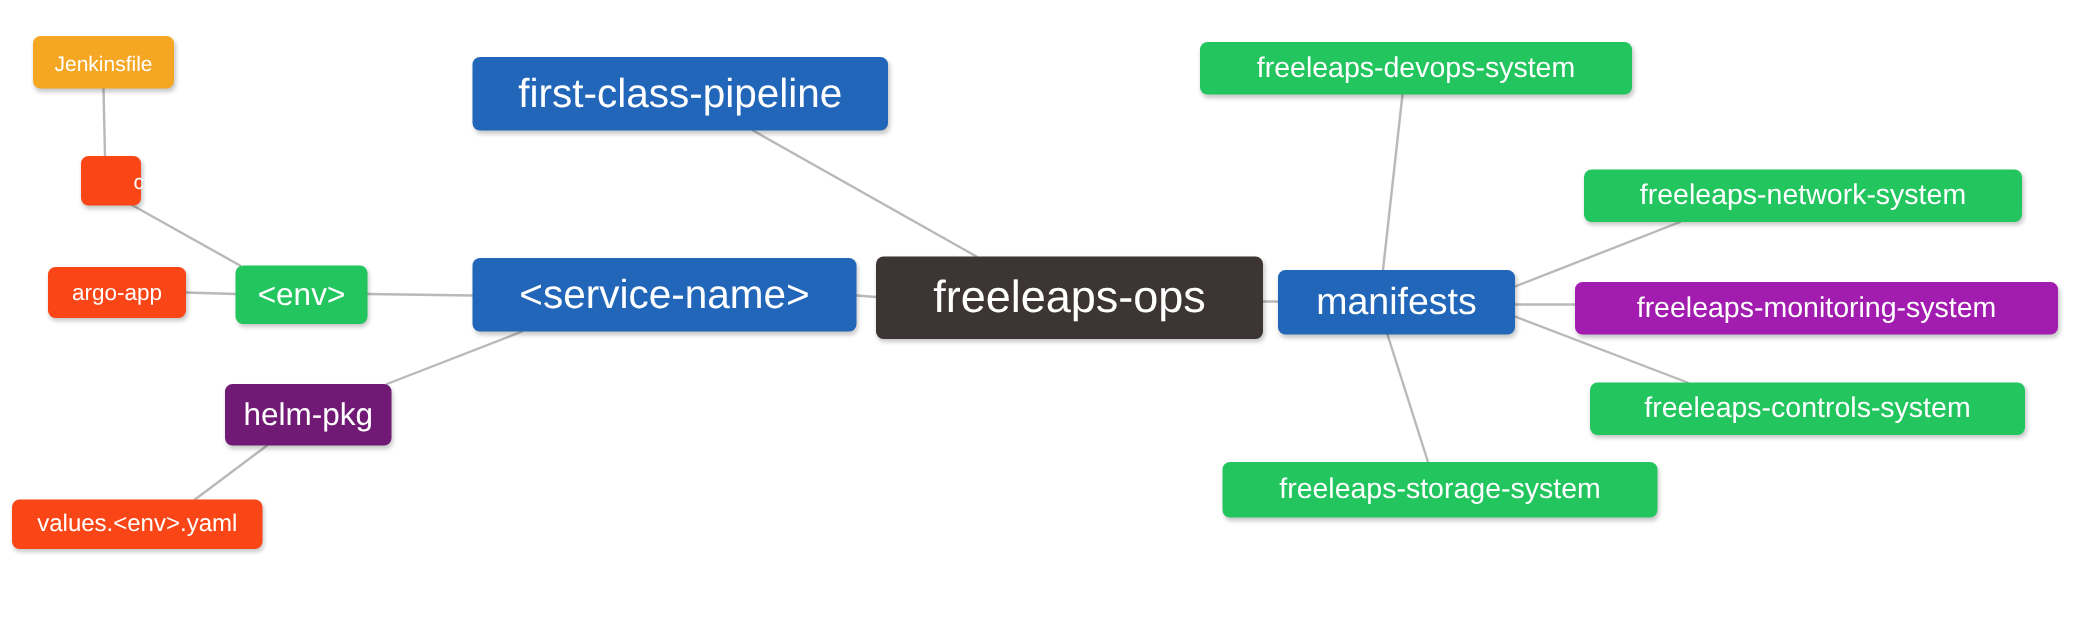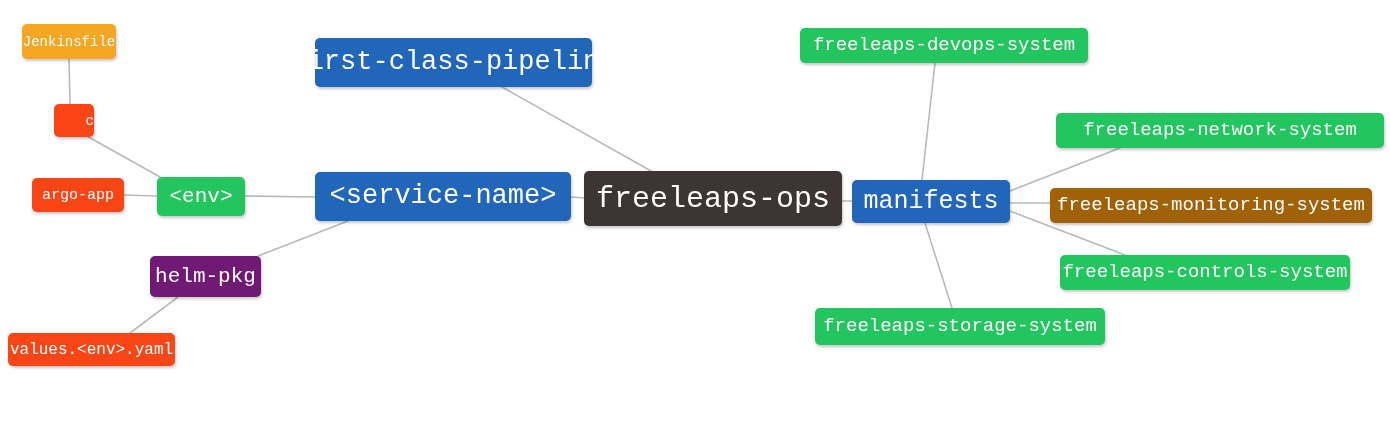--- a/index.html
+++ b/index.html
@@ -6,21 +6,21 @@
     margin: 0;
     padding: 0;
     background: #ffffff;
   }
   #canvas {
     position: relative;
     width: 1390px;
     height: 421px;
     background: #ffffff;
     overflow: hidden;
-    font-family: Liberation Mono, monospace;
+    font-family: Liberation Sans, sans-serif;
   }
   #edges {
     position: absolute;
     left: 0;
     top: 0;
     width: 1390px;
     height: 421px;
     pointer-events: none;
   }
   .node {
@@ -88,24 +88,24 @@
       </div>
       <div class="node" style="left: 150px; top: 256px; width: 111px; height: 41px; background: #701a75; font-size: 21px;">
         <span class="node-label">helm-pkg</span>
       </div>
       <div class="node" style="left: 8px; top: 333px; width: 167px; height: 33px; background: rgb(250, 70, 22); font-size: 16px;">
         <span class="node-label">values.&lt;env&gt;.yaml</span>
       </div>
       <div class="node" style="left: 800px; top: 28px; width: 288px; height: 35px; background: rgb(34, 197, 94); font-size: 19px;">
         <span class="node-label">freeleaps-devops-system</span>
       </div>
-      <div class="node" style="left: 1056px; top: 113px; width: 328px; height: 35px; background: rgb(34, 197, 94); font-size: 19px;">
+      <div class="node" style="left: 1056px; top: 113px; width: 292px; height: 35px; background: rgb(34, 197, 94); font-size: 19px;">
         <span class="node-label">freeleaps-network-system</span>
       </div>
-      <div class="node" style="left: 1050px; top: 188px; width: 322px; height: 35px; background: #a16207; font-size: 19px; align-items: center;">
+      <div class="node" style="left: 1050px; top: 188px; width: 322px; height: 35px; background: #a21caf; font-size: 19px; align-items: center;">
         <span class="node-label">freeleaps-monitoring-system</span>
       </div>
       <div class="node" style="left: 1060px; top: 255px; width: 290px; height: 35px; background: rgb(34, 197, 94); font-size: 19px;">
         <span class="node-label">freeleaps-controls-system</span>
       </div>
       <div class="node" style="left: 815px; top: 308px; width: 290px; height: 37px; background: rgb(34, 197, 94); font-size: 19px;">
         <span class="node-label">freeleaps-storage-system</span>
       </div>
     </div>
 </div>

